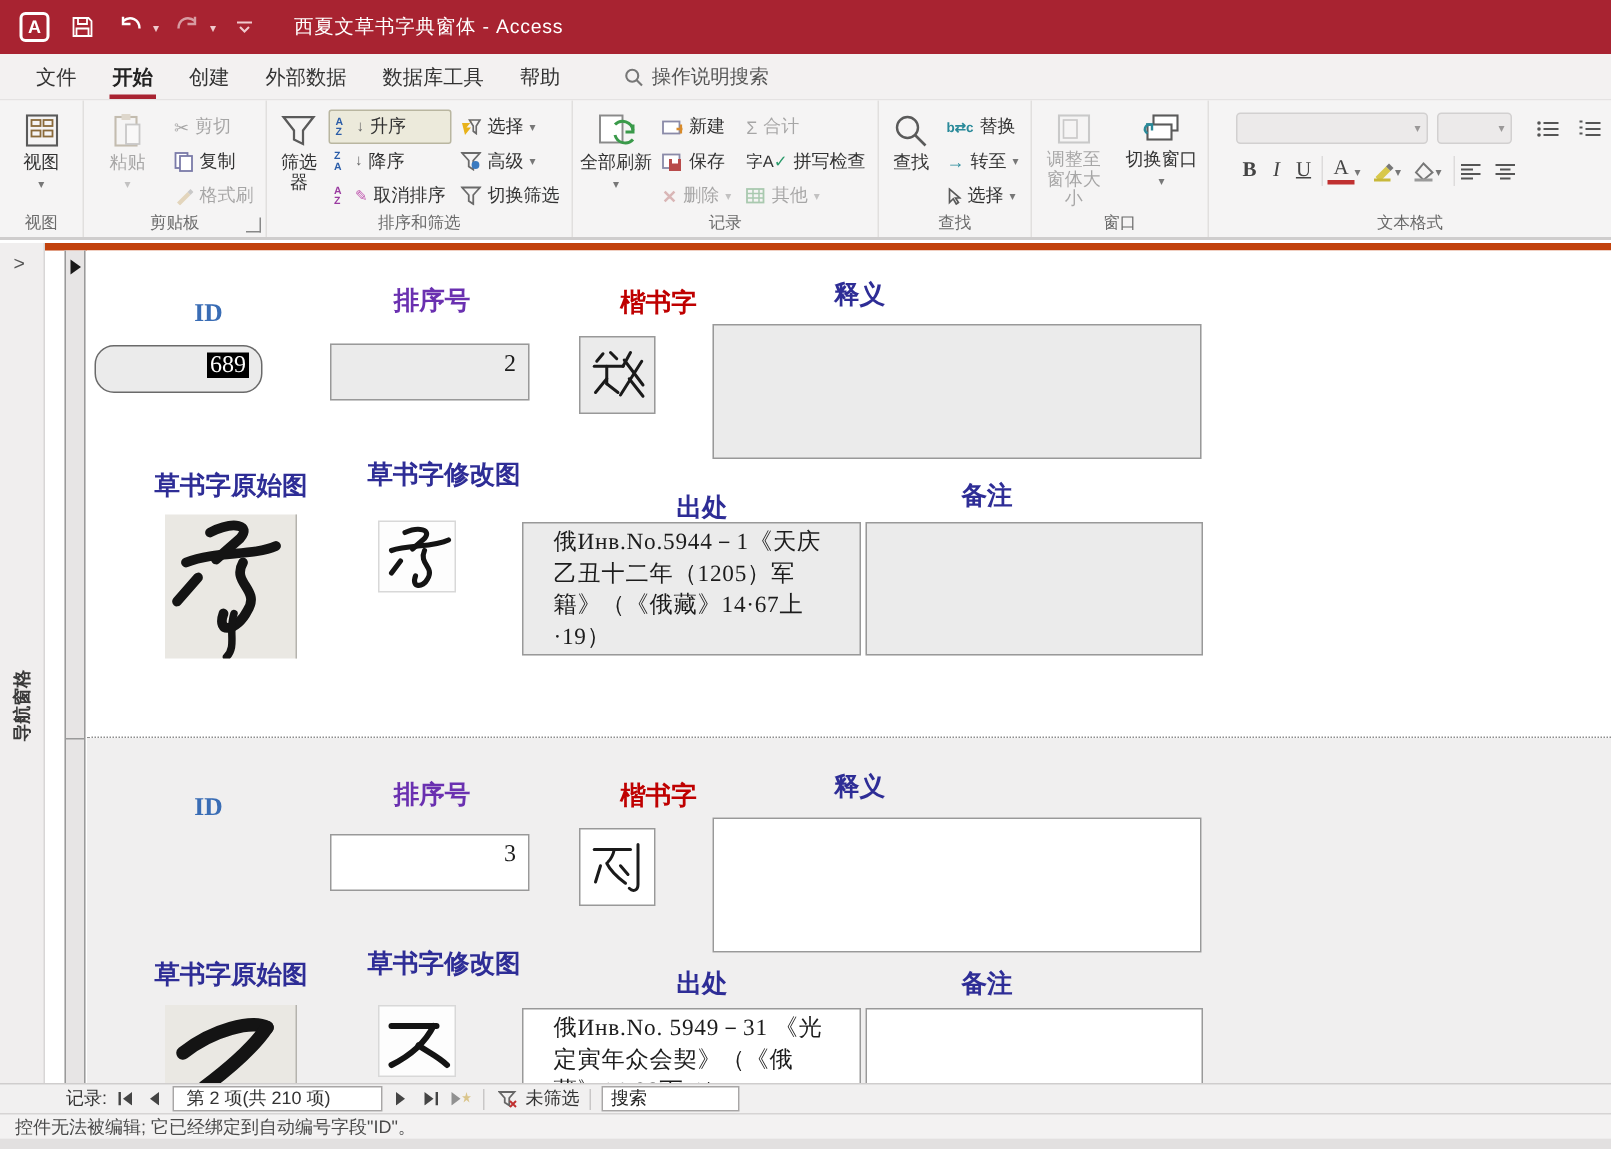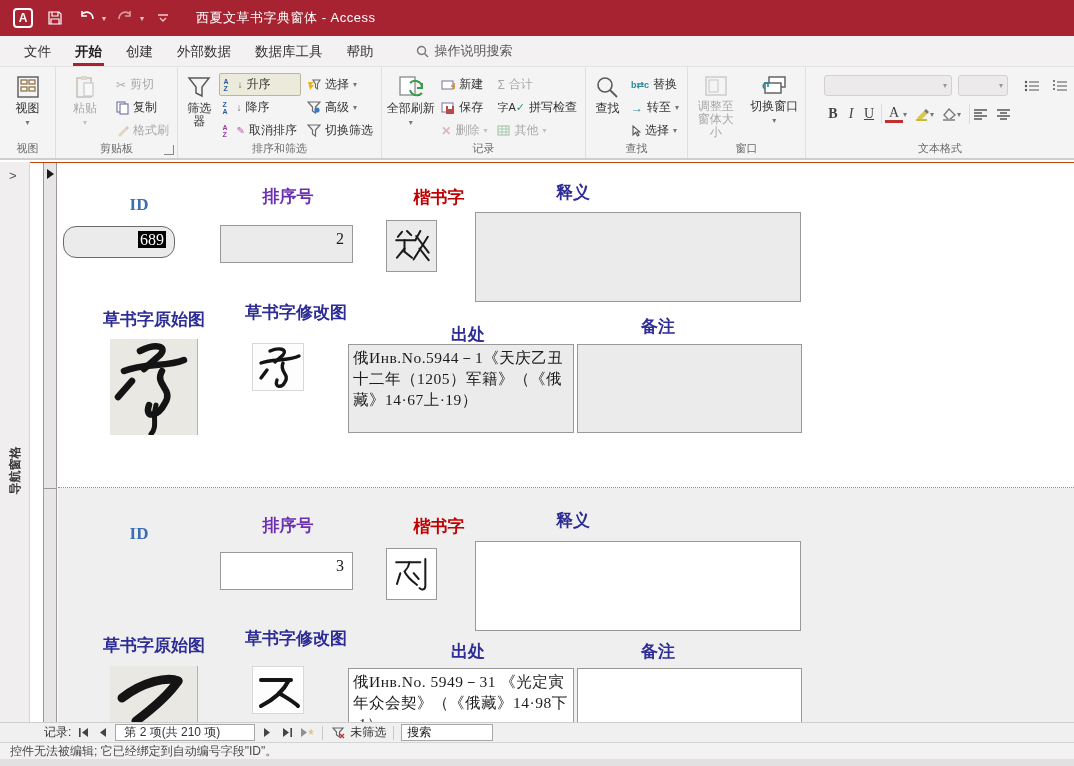--- a/index.html
+++ b/index.html
@@ -52,21 +52,21 @@
   .combo .caret { font-size:8px; color:#9a9898; }
   .fmtletter { font-family:"Liberation Serif", serif; font-size:14px; color:#444; width:18px; text-align:center; }
   .vsep { width:1px; background:#dddbdb; height:20px; margin:0 3px; }
 
   
   .main { position:absolute; top:162px; left:0; bottom:44px; right:0; display:flex; }
   .navpane { width:30px; background:#f0eeee; border-right:1px solid #d8d6d6; position:relative; }
   .navpane .chev { position:absolute; top:6px; left:9px; color:#555; font-size:13px; }
   .navpane .vlabel { position:absolute; top:300px; left:50%; transform:translateX(-50%) rotate(-90deg);
     white-space:nowrap; font-size:12px; color:#3a3a3a; font-weight:bold; }
-  .formwin { position:relative; flex:1; background:#fff; border-top:1px solid #c2410c; }
+  .formwin { position:relative; flex:1; background:#fff; border-top:5px solid #c2410c; }
   .selstrip { position:absolute; left:13px; top:0; bottom:0; width:14px; background:#e7e5e5;
     border-left:1px solid #9a9a9a; border-right:1px solid #9a9a9a; }
   .selstrip .cur { position:absolute; top:6px; left:3px; width:0; height:0;
     border-left:7px solid #1a1a1a; border-top:5px solid transparent; border-bottom:5px solid transparent; }
   .selstrip .rline { position:absolute; top:325px; left:0; right:0; border-top:1px solid #9a9a9a; }
   .form-content { margin-left:28px; position:relative; }
   .record { position:relative; overflow:hidden; }
   .record.r1 { height:325px; background:#ffffff; border-bottom:1px dotted #8d8d8d; }
   .record.r2 { height:235px; background:#f0efef; }
 
@@ -77,21 +77,21 @@
   .lab-kaishu { color:#bf0000; }
   .lab-navy { color:#2e2d96; }
 
   .tb { position:absolute; border:1px solid #999; font-family:"Liberation Serif", serif;
     font-size:16px; color:#1c1c1c; }
   .r1 .tb { background:#ebebeb; }
   .r2 .tb { background:#ffffff; }
   .num { text-align:right; padding:4px 8px 0 0; }
   .hl { background:#000; color:#fff; padding:0 2px; }
   .kaishu-box { display:flex; align-items:center; justify-content:center; }
-  .srcbox { padding:2px 4px; line-height:21px; font-size:15.5px; letter-spacing:.5px; }
+  .srcbox { padding:2px 20px; line-height:21px; font-size:15.5px; letter-spacing:.5px; }
   .imgbox { position:absolute; }
   .paper { background:#eae8e3; border-right:1px solid #b5b3ae; }
   .white { background:#fdfdfd; }
 
   
   .recnav { position:absolute; left:0; right:0; bottom:24px; height:20px; background:#f1f0f0;
     border-top:1px solid #cfcdcd; display:flex; align-items:center; padding-left:44px; gap:4px;
     font-size:12px; color:#333; }
   .navbtn { width:16px; height:16px; display:flex; align-items:center; justify-content:center; }
   .posbox { background:#fff; border:1px solid #a8a6a6; height:17px; display:flex; align-items:center;

